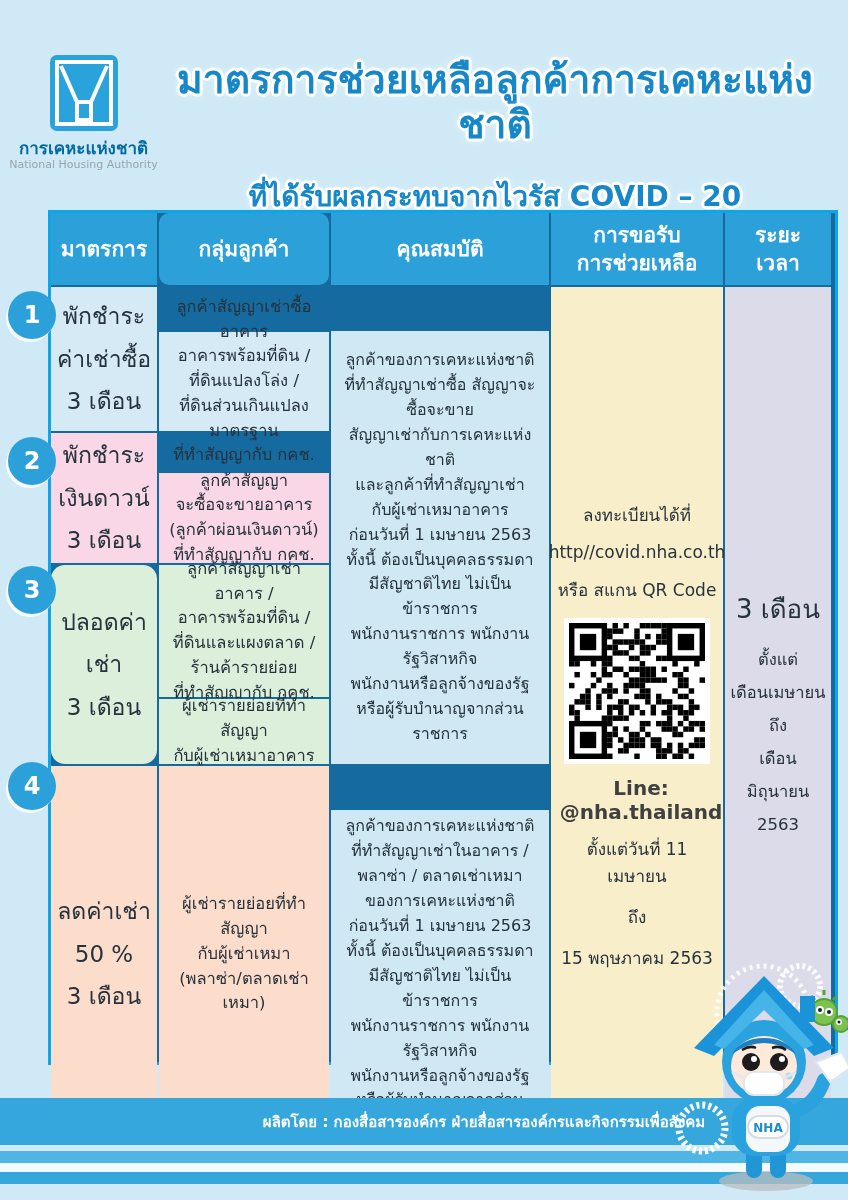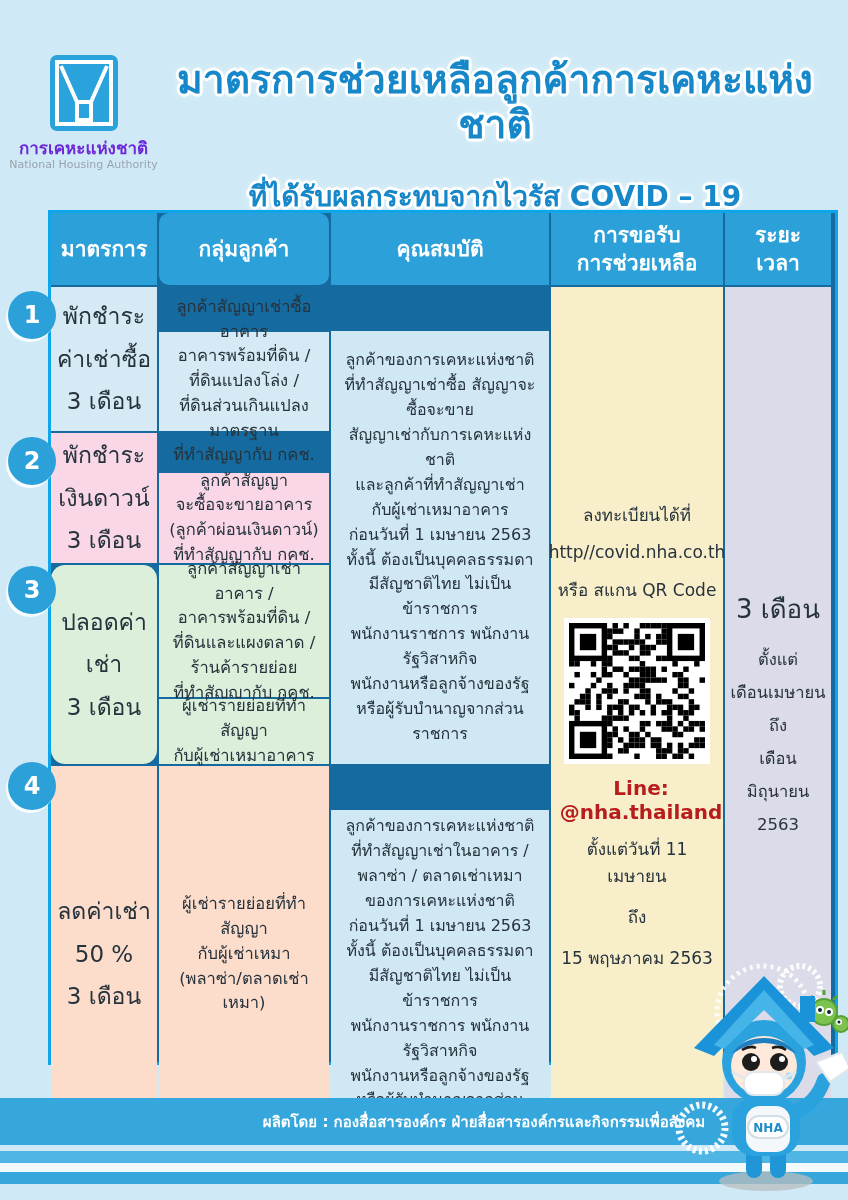--- a/index.html
+++ b/index.html
@@ -5,21 +5,21 @@
   html,body{margin:0;padding:0;}
   body{
     width:848px;height:1200px;position:relative;overflow:hidden;
     background:#cfeaf6;
     font-family:"DejaVu Sans","Liberation Sans",sans-serif;
     color:#21303c;
   }
   .pre{white-space:pre-line;}
   
   .logo-wrap{position:absolute;left:6px;top:54px;width:155px;text-align:center;}
-  .logo-org-th{font-size:17px;font-weight:bold;color:#6d28d9;margin-top:3px;line-height:1.1;}
+  .logo-org-th{font-size:17px;font-weight:bold;color:#0369a1;margin-top:3px;line-height:1.1;}
   .logo-org-en{font-size:11px;color:#9aa3ab;line-height:1.2;}
   .title-wrap{position:absolute;left:150px;top:58px;width:690px;text-align:center;}
   .main-title{
     font-size:39px;font-weight:bold;color:#1687c9;line-height:1.15;
     text-shadow:-3px 0 0 #fff,3px 0 0 #fff,0 -3px 0 #fff,0 3px 0 #fff,
                 -2px -2px 0 #fff,2px -2px 0 #fff,-2px 2px 0 #fff,2px 2px 0 #fff,0 0 8px #fff;
   }
   .sub-title{
     font-size:28px;font-weight:bold;color:#1687c9;margin-top:26px;
     text-shadow:-3px 0 0 #fff,3px 0 0 #fff,0 -3px 0 #fff,0 3px 0 #fff,
@@ -41,21 +41,21 @@
   .m2{grid-area:3/1;background:#f9d7e7;} .g2{grid-area:3/2;background:#f9d7e7;margin-top:40px;}
   .m3{grid-area:4/1/6/2;background:#dcefda;border-radius:14px;} .g3a{grid-area:4/2;background:#dcefda;} .g3b{grid-area:5/2;background:#dcefda;}
   .m4{grid-area:6/1;background:#fcdccb;} .g4{grid-area:6/2;background:#fcdccb;}
   .q13{grid-area:2/3/6/4;background:#cfe8f3;} .q4{grid-area:6/3;background:#cfe8f3;}
   .help{grid-area:2/4/7/5;background:#f8efca;padding-top:46px;}
   .dur{grid-area:2/5/7/6;background:#dbdbe9;}
   .measure{font-size:23px;line-height:1.85;color:#26323c;}
   .group{font-size:16.5px;line-height:1.5;color:#26323c;}
   .qual{font-size:16px;line-height:1.56;color:#26323c;margin-top:44px;}
   .help .t{font-size:17px;color:#26323c;margin:7px 0;}
-  .help .line-id{font-size:20px;font-weight:bold;color:#b91c1c;margin:10px 0 4px 8px;}
+  .help .line-id{font-size:20px;font-weight:bold;color:#404040;margin:10px 0 4px 8px;}
   .qr-box{width:146px;height:146px;background:#fff;margin:8px 0 2px 0;display:flex;align-items:center;justify-content:center;}
   .dur-main{font-size:26px;color:#26323c;margin-bottom:14px;}
   .dur-detail{font-size:16.5px;line-height:2.0;color:#26323c;}
   .badge{
     position:absolute;left:8px;width:48px;height:48px;border-radius:50%;
     background:#2ba0d9;color:#fff;font-size:24px;font-weight:bold;
     display:flex;align-items:center;justify-content:center;
     box-shadow:-2px 3px 0 rgba(255,255,255,.85);z-index:5;
   }
   .b1{top:291px;} .b2{top:437px;} .b3{top:566px;} .b4{top:762px;}
@@ -77,21 +77,21 @@
     <rect x="8" y="8" width="54" height="62" fill="none" stroke="#fff" stroke-width="4"></rect>
     <path d="M12 12 L28 48 L42 48 L58 12" fill="none" stroke="#fff" stroke-width="4" stroke-linejoin="miter"></path>
     <rect x="28" y="48" width="14" height="18" fill="none" stroke="#fff" stroke-width="4"></rect>
   </svg>
   <div class="logo-org-th">การเคหะแห่งชาติ</div>
   <div class="logo-org-en">National Housing Authority</div>
 </div>
 
 <div class="title-wrap">
   <div class="main-title">มาตรการช่วยเหลือลูกค้าการเคหะแห่งชาติ</div>
-  <div class="sub-title">ที่ได้รับผลกระทบจากไวรัส COVID – 19</div>
+  <div class="sub-title">ที่ได้รับผลกระทบจากไวรัส COVID – 20</div>
 </div>
 
 <div class="tbl">
   <div class="cell hcell h1 pre">มาตรการ</div>
   <div class="cell hcell h2 pre">กลุ่มลูกค้า</div>
   <div class="cell hcell h3 pre">คุณสมบัติ</div>
   <div class="cell hcell h4 pre">การขอรับ
 การช่วยเหลือ</div>
   <div class="cell hcell h5 pre">ระยะ
 เวลา</div>

